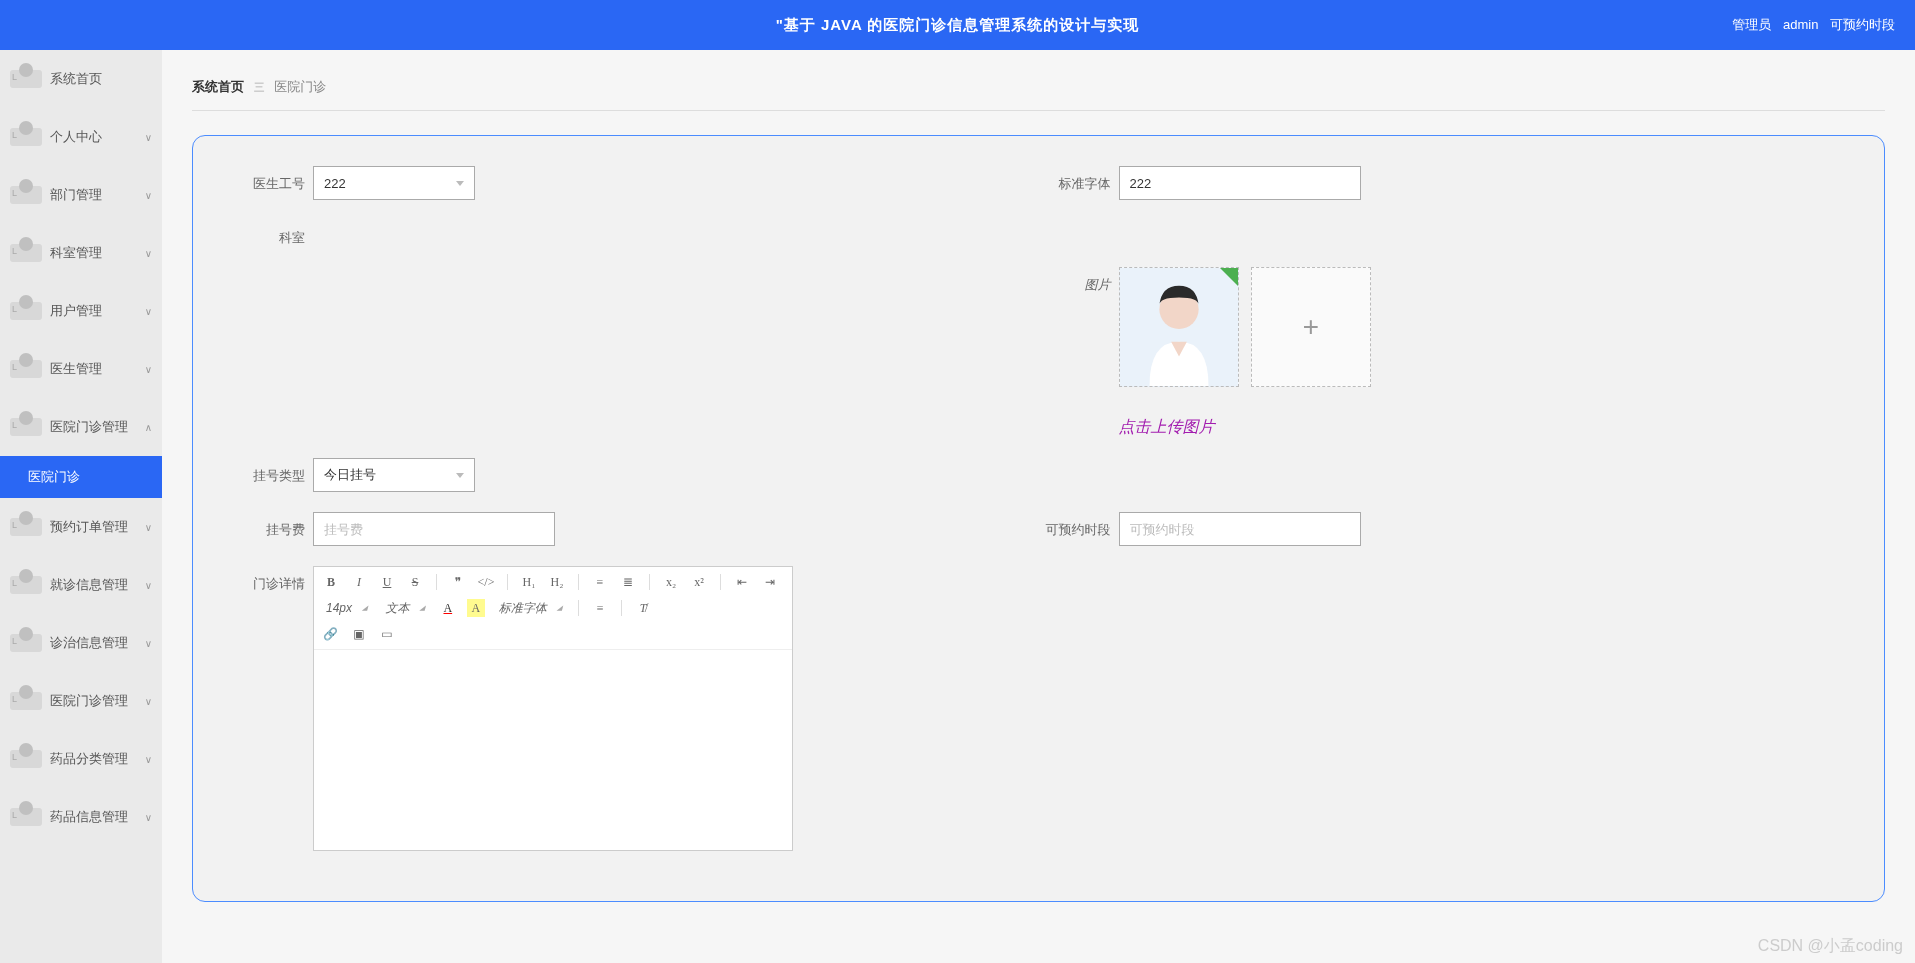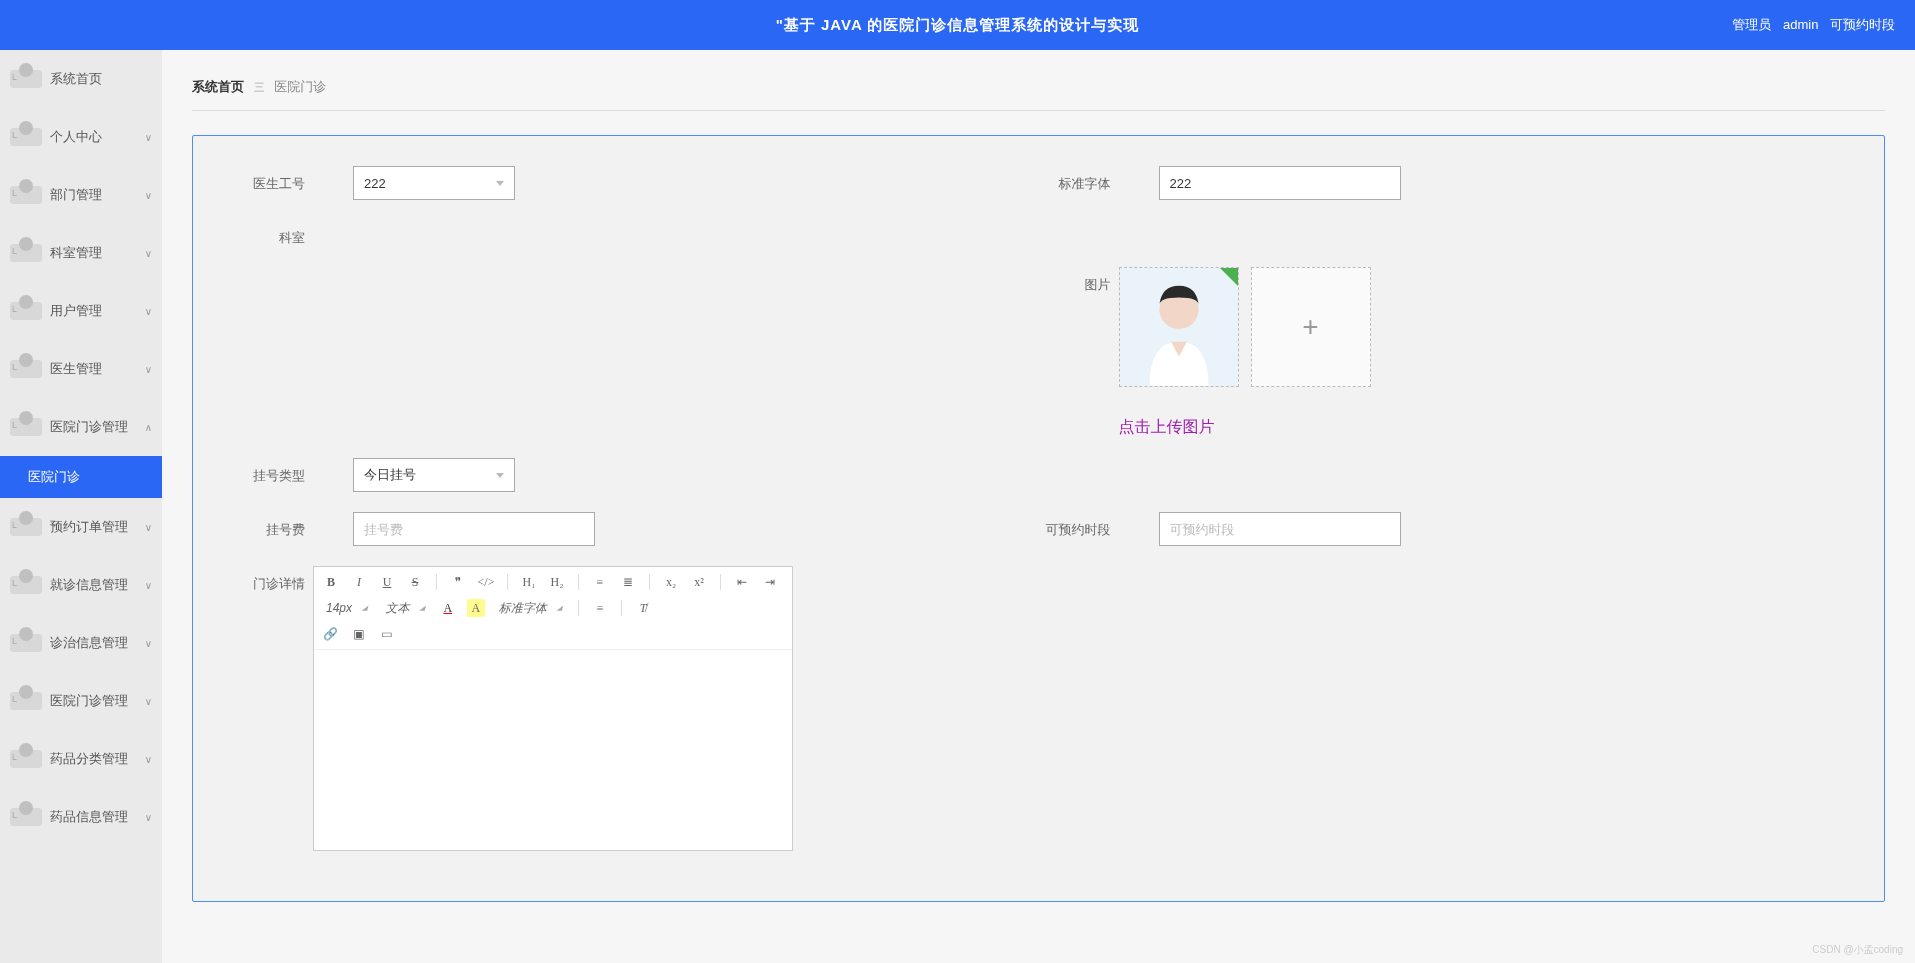--- a/index.html
+++ b/index.html
@@ -18,47 +18,47 @@
     .menu-icon::before { content: ''; position: absolute; width: 14px; height: 14px; background: #c0c0c0; border-radius: 50%; top: -7px; left: 9px; }
     .menu-icon::after { content: 'L'; position: absolute; font-size: 9px; color: #aaa; left: 2px; top: 2px; }
     .menu-expand { margin-left: auto; font-size: 10px; color: #999; }
 
     .content { flex: 1; padding: 20px 30px; background: #f6f6f6; }
     .breadcrumb { padding: 8px 0 14px 0; border-bottom: 1px solid #ddd; margin-bottom: 24px; font-size: 13px; }
     .breadcrumb-home { color: #333; font-weight: 600; }
     .breadcrumb-sep { color: #aaa; margin: 0 6px; font-size: 11px; }
     .breadcrumb-current { color: #888; }
 
-    .form-panel { background: #f2f2f2; border: 1px solid #4b8cff; border-radius: 2px; padding: 30px 40px; }
+    .form-panel { background: #f2f2f2; border: 1px solid #4b8cff; border-radius: 13px; padding: 30px 40px; }
     .form-row { display: flex; margin-bottom: 20px; }
     .form-col { width: 50%; display: flex; align-items: flex-start; }
     .form-label { width: 80px; text-align: right; color: #666; font-size: 13px; padding-right: 8px; padding-top: 9px; flex-shrink: 0; }
     .form-control-wrap { flex: 1; max-width: 340px; }
-    .form-input, .form-select { width: 100%; height: 34px; max-width: 242px; border: 1px solid #aaa; background: #fff; padding: 0 10px; font-size: 13px; color: #333; outline: none; margin-left: 40px; }
+    .form-input, .form-select { width: 100%; height: 34px; max-width: 242px; border: 1px solid #aaa; background: #fff; padding: 0 10px; font-size: 13px; color: #333; outline: none; }
     .form-input::placeholder { color: #bbb; }
     .form-select { position: relative; display: flex; align-items: center; cursor: pointer; max-width: 162px; }
     .form-select::after { content: ''; position: absolute; right: 10px; top: 14px; border-left: 4px solid transparent; border-right: 4px solid transparent; border-top: 5px solid #bbb; }
 
     .image-section { display: flex; gap: 12px; }
     .image-preview { width: 120px; height: 120px; border: 1px dashed #bbb; background: linear-gradient(180deg,#e8f0f8 0%,#f5f8fb 100%); position: relative; overflow: hidden; }
     .image-preview::before { content: ''; position: absolute; top: 0; right: 0; border-top: 18px solid #4caf50; border-left: 18px solid transparent; }
     .doctor-svg { width: 100%; height: 100%; }
     .image-upload { width: 120px; height: 120px; border: 1px dashed #bbb; display: flex; align-items: center; justify-content: center; cursor: pointer; background: #fafafa; }
     .image-upload-plus { font-size: 28px; color: #999; font-weight: 200; }
     .upload-hint { color: #a21caf; font-size: 16px; margin-top: 30px; }
 
     .editor { border: 1px solid #ccc; max-width: 480px; background: #fff; }
     .editor-toolbar { border-bottom: 1px solid #eee; padding: 6px 8px; display: flex; flex-wrap: wrap; gap: 4px 10px; align-items: center; }
     .tb-btn { display: inline-flex; align-items: center; justify-content: center; width: 18px; height: 18px; cursor: pointer; color: #666; font-size: 12px; font-family: Georgia, serif; }
     .tb-sep { width: 1px; height: 16px; background: #ddd; margin: 0 2px; }
     .tb-select { display: inline-flex; align-items: center; color: #666; font-size: 12px; cursor: pointer; padding: 0 4px; font-style: italic; }
     .tb-select::after { content: '◢'; font-size: 7px; margin-left: 10px; color: #aaa; }
     .editor-body { min-height: 200px; padding: 8px; }
 
-    .watermark { position: fixed; right: 12px; bottom: 6px; color: #ccc; font-size: 10px; }
+    .watermark { position: fixed; right: 12px; bottom: 6px; color: #ccc; font-size: 16px; }
   </style>
 </head>
 <body>
 
 <div class="header">
   <div class="header-title">"基于 JAVA 的医院门诊信息管理系统的设计与实现</div>
   <div class="header-right">
     <span>管理员</span>
     <span>admin</span>
     <span>可预约时段</span>
@@ -165,21 +165,21 @@
       </div>
 
       <div class="form-row">
         <div class="form-col">
           <div class="form-label">科室</div>
         </div>
       </div>
 
       <div class="form-row">
         <div class="form-col"></div>
-        <div class="form-col" style="flex-direction:column;">
+        <div class="form-col" style="flex-direction:column;font-style:italic;">
           <div style="display:flex; width:100%; align-items:flex-start;">
             <div class="form-label">图片</div>
             <div class="form-control-wrap">
               <div class="image-section">
                 <div class="image-preview">
                   <svg class="doctor-svg" viewBox="0 0 120 120">
                     <rect width="120" height="120" fill="#eaf2fa"></rect>
                     <circle cx="60" cy="42" r="20" fill="#f2d6c8"></circle>
                     <path d="M40 38 Q42 18 60 18 Q78 18 80 38 Q80 30 60 30 Q40 30 40 38" fill="#2a2a2a"></path>
                     <path d="M30 120 Q30 75 60 75 Q90 75 90 120 Z" fill="#ffffff"></path>

